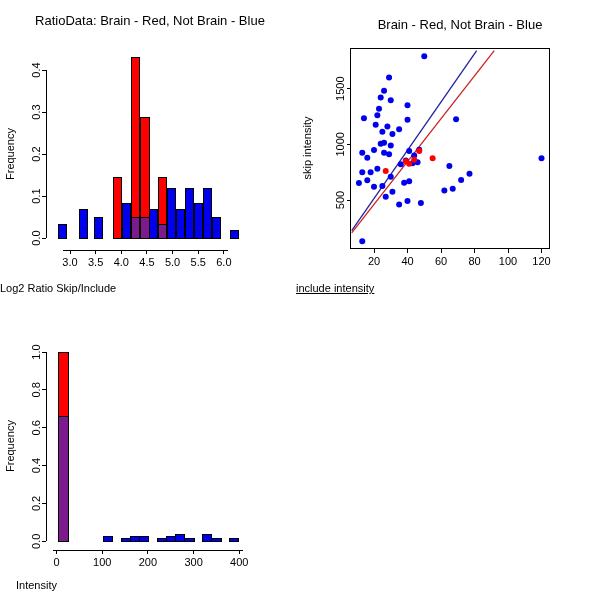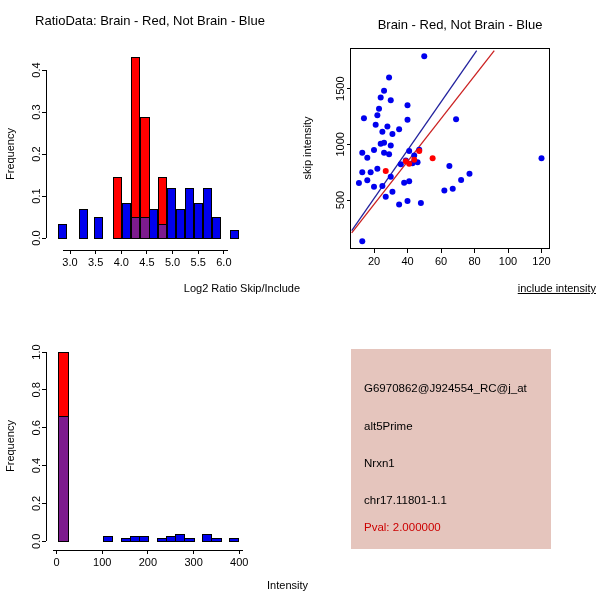--- a/index.html
+++ b/index.html
@@ -5,21 +5,21 @@
   html,body{margin:0;padding:0;background:#fff;}
   #screen{position:relative;width:600px;height:600px;background:#ffffff;overflow:hidden;
           font-family:"Liberation Sans",sans-serif;color:#000;}
   .panel{position:absolute;width:300px;height:300px;}
   #panel-ratio{left:0;top:0;}
   #panel-scatter{left:300px;top:0;}
   #panel-gene{left:0;top:300px;}
   #panel-info{left:300px;top:300px;}
   .plot-svg{position:absolute;left:0;top:0;width:300px;height:300px;}
   .title{position:absolute;left:0;width:300px;text-align:center;font-weight:normal;font-size:13px;white-space:nowrap;}
-  .xlab{position:absolute;width:300px;text-align:right;font-size:11px;}
+  .xlab{position:absolute;width:300px;text-align:left;font-size:11px;}
   .ylab{position:absolute;width:200px;height:14px;line-height:14px;text-align:center;
         font-size:11px;transform:rotate(-90deg);}
   #info-box{position:absolute;left:51px;top:49px;width:200px;height:200px;}
   .info-line{position:absolute;left:13px;font-size:11.5px;white-space:nowrap;}
   .pval{color:#cc0000;}
   svg text{font-family:"Liberation Sans",sans-serif;fill:#000;}
 </style>
 </head>
 <body>
 
@@ -164,21 +164,21 @@
         <text x="40.5" y="200" text-anchor="middle" font-size="11" dy="0.35em" transform="rotate(-90 40.5 200)">500</text>
         <line x1="50.5" x2="46.5" y1="144.32" y2="144.32" shape-rendering="crispEdges" stroke="#000000" stroke-width="1"></line>
         <text x="40.5" y="144.32" text-anchor="middle" font-size="11" dy="0.35em" transform="rotate(-90 40.5 144.32)">1000</text>
         <line x1="50.5" x2="46.5" y1="88.64" y2="88.64" shape-rendering="crispEdges" stroke="#000000" stroke-width="1"></line>
         <text x="40.5" y="88.64" text-anchor="middle" font-size="11" dy="0.35em" transform="rotate(-90 40.5 88.64)">1500</text>
       </svg>
   </section>
 
   <section class="panel" id="panel-gene">
     <div class="ylab" style="left:-90px;top:139px;">Frequency</div>
-    <div class="xlab" style="top:279px;left:0;padding-left:8px;">Intensity</div>
+    <div class="xlab" style="top:279px;left:8px;padding-left:8px;">Intensity</div>
     <svg class="plot-svg" id="svg-gene" viewBox="0 0 300 300">
         <rect x="58.8835" y="52" width="9.134" height="189.3" fill="#ff0000" stroke="#000000" stroke-width="1" shape-rendering="crispEdges"></rect>
         <rect x="58.8835" y="116.362" width="9.134" height="124.93800000000002" fill="#0000ee" stroke="#000000" stroke-width="1" shape-rendering="crispEdges"></rect>
         <rect x="103.6401" y="236.56750000000002" width="9.134" height="4.7324999999999875" fill="#0000ee" stroke="#000000" stroke-width="1" shape-rendering="crispEdges"></rect>
         <rect x="121.4514" y="238.8391" width="9.133999999999986" height="2.4609000000000094" fill="#0000ee" stroke="#000000" stroke-width="1" shape-rendering="crispEdges"></rect>
         <rect x="130.5854" y="236.56750000000002" width="9.134000000000015" height="4.7324999999999875" fill="#0000ee" stroke="#000000" stroke-width="1" shape-rendering="crispEdges"></rect>
         <rect x="139.7194" y="236.56750000000002" width="9.133999999999986" height="4.7324999999999875" fill="#0000ee" stroke="#000000" stroke-width="1" shape-rendering="crispEdges"></rect>
         <rect x="157.5307" y="238.46050000000002" width="9.134000000000015" height="2.839499999999987" fill="#0000ee" stroke="#000000" stroke-width="1" shape-rendering="crispEdges"></rect>
         <rect x="166.6647" y="236.56750000000002" width="9.133999999999986" height="4.7324999999999875" fill="#0000ee" stroke="#000000" stroke-width="1" shape-rendering="crispEdges"></rect>
         <rect x="175.7987" y="234.10660000000001" width="9.133999999999986" height="7.193399999999997" fill="#0000ee" stroke="#000000" stroke-width="1" shape-rendering="crispEdges"></rect>
@@ -207,23 +207,14 @@
         <text x="36" y="165.57999999999998" text-anchor="middle" font-size="11" dy="0.35em" transform="rotate(-90 36 165.57999999999998)">0.4</text>
         <line x1="46" x2="42" y1="127.72000000000001" y2="127.72000000000001" shape-rendering="crispEdges" stroke="#000000" stroke-width="1"></line>
         <text x="36" y="127.72000000000001" text-anchor="middle" font-size="11" dy="0.35em" transform="rotate(-90 36 127.72000000000001)">0.6</text>
         <line x1="46" x2="42" y1="89.85999999999999" y2="89.85999999999999" shape-rendering="crispEdges" stroke="#000000" stroke-width="1"></line>
         <text x="36" y="89.85999999999999" text-anchor="middle" font-size="11" dy="0.35em" transform="rotate(-90 36 89.85999999999999)">0.8</text>
         <line x1="46" x2="42" y1="52" y2="52" shape-rendering="crispEdges" stroke="#000000" stroke-width="1"></line>
         <text x="36" y="52" text-anchor="middle" font-size="11" dy="0.35em" transform="rotate(-90 36 52)">1.0</text>
       </svg>
   </section>
 
-  <section class="panel" id="panel-info">
-    <div id="info-box" style="background: rgb(229, 197, 189);">
-      <div class="info-line" style="top:33px;">G6970862@J924554_RC@j_at</div>
-      <div class="info-line" style="top:71px;">alt5Prime</div>
-      <div class="info-line" style="top:108px;">Nrxn1</div>
-      <div class="info-line" style="top:145px;">chr17.11801-1.1</div>
-      <div class="info-line pval" style="top:172px;">Pval: 2.000000</div>
-    </div>
-  </section>
 
 </div>
 
 </body></html>

